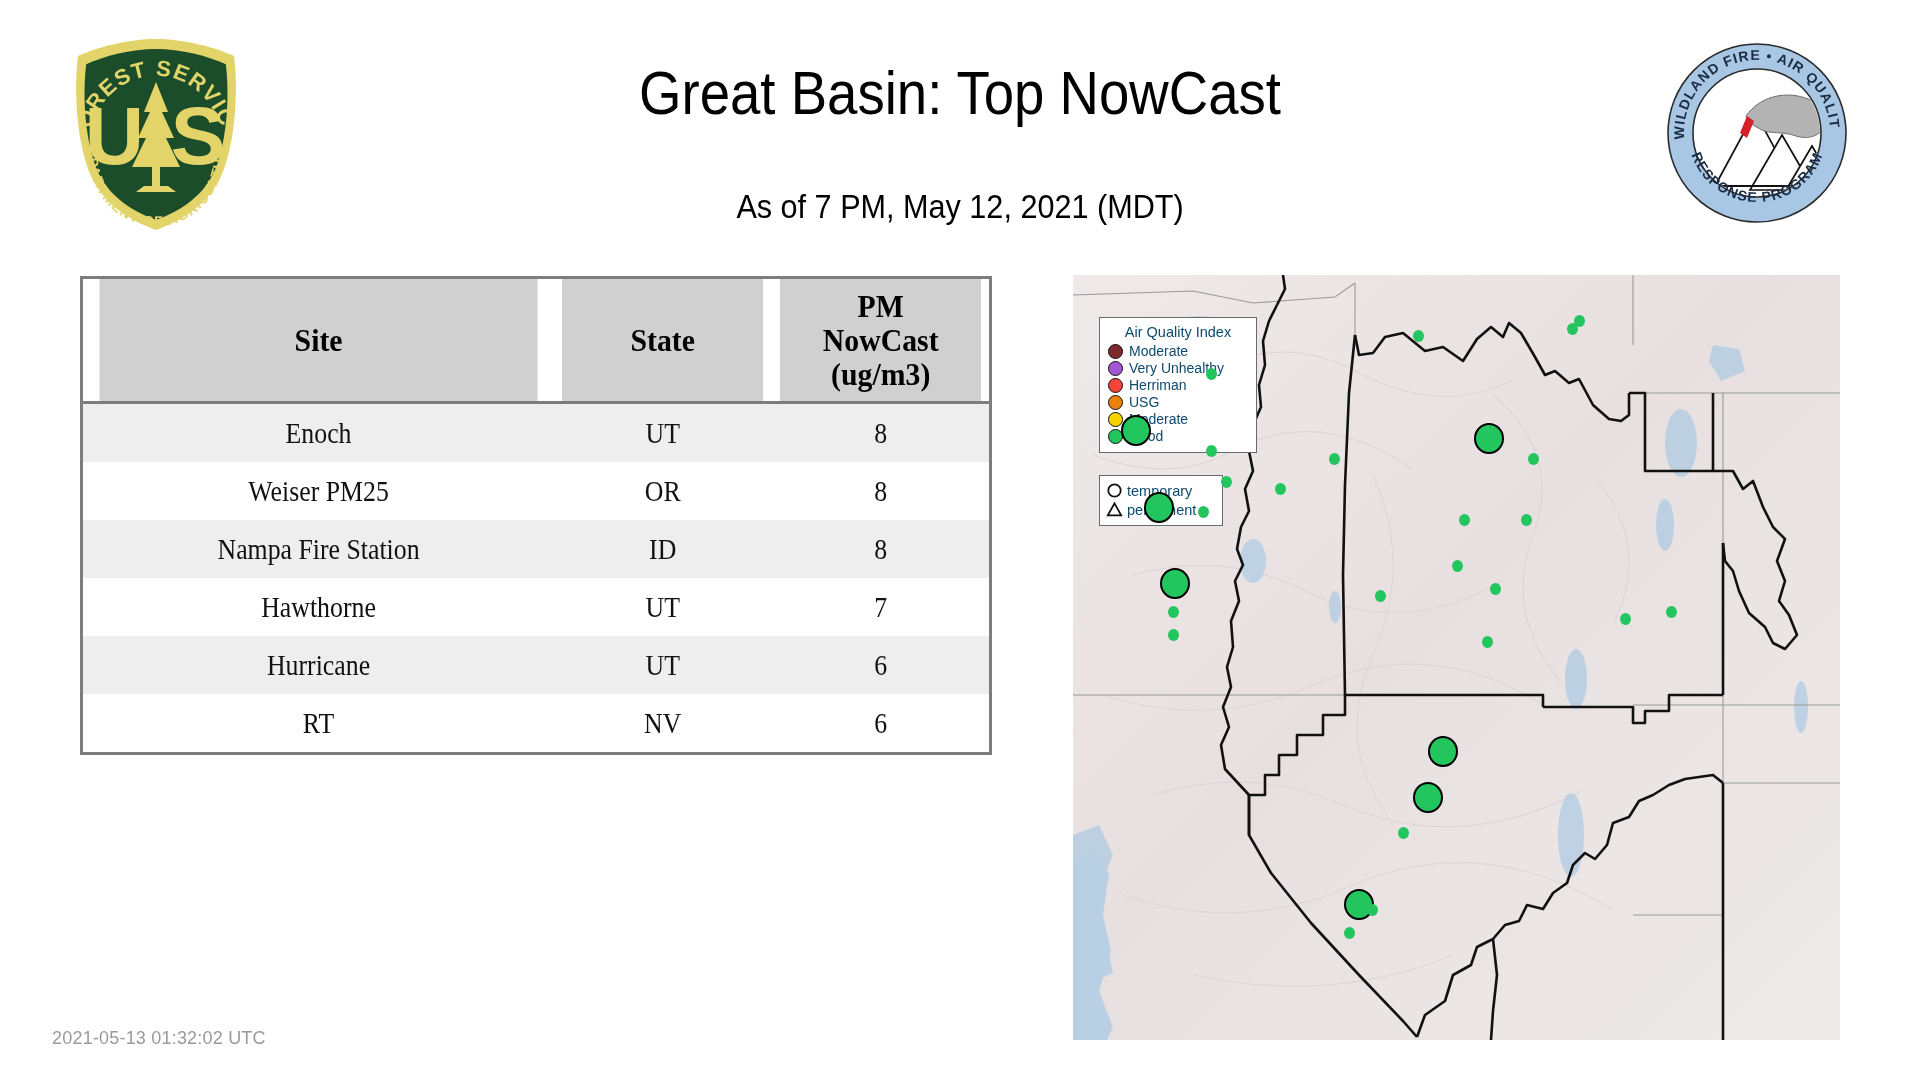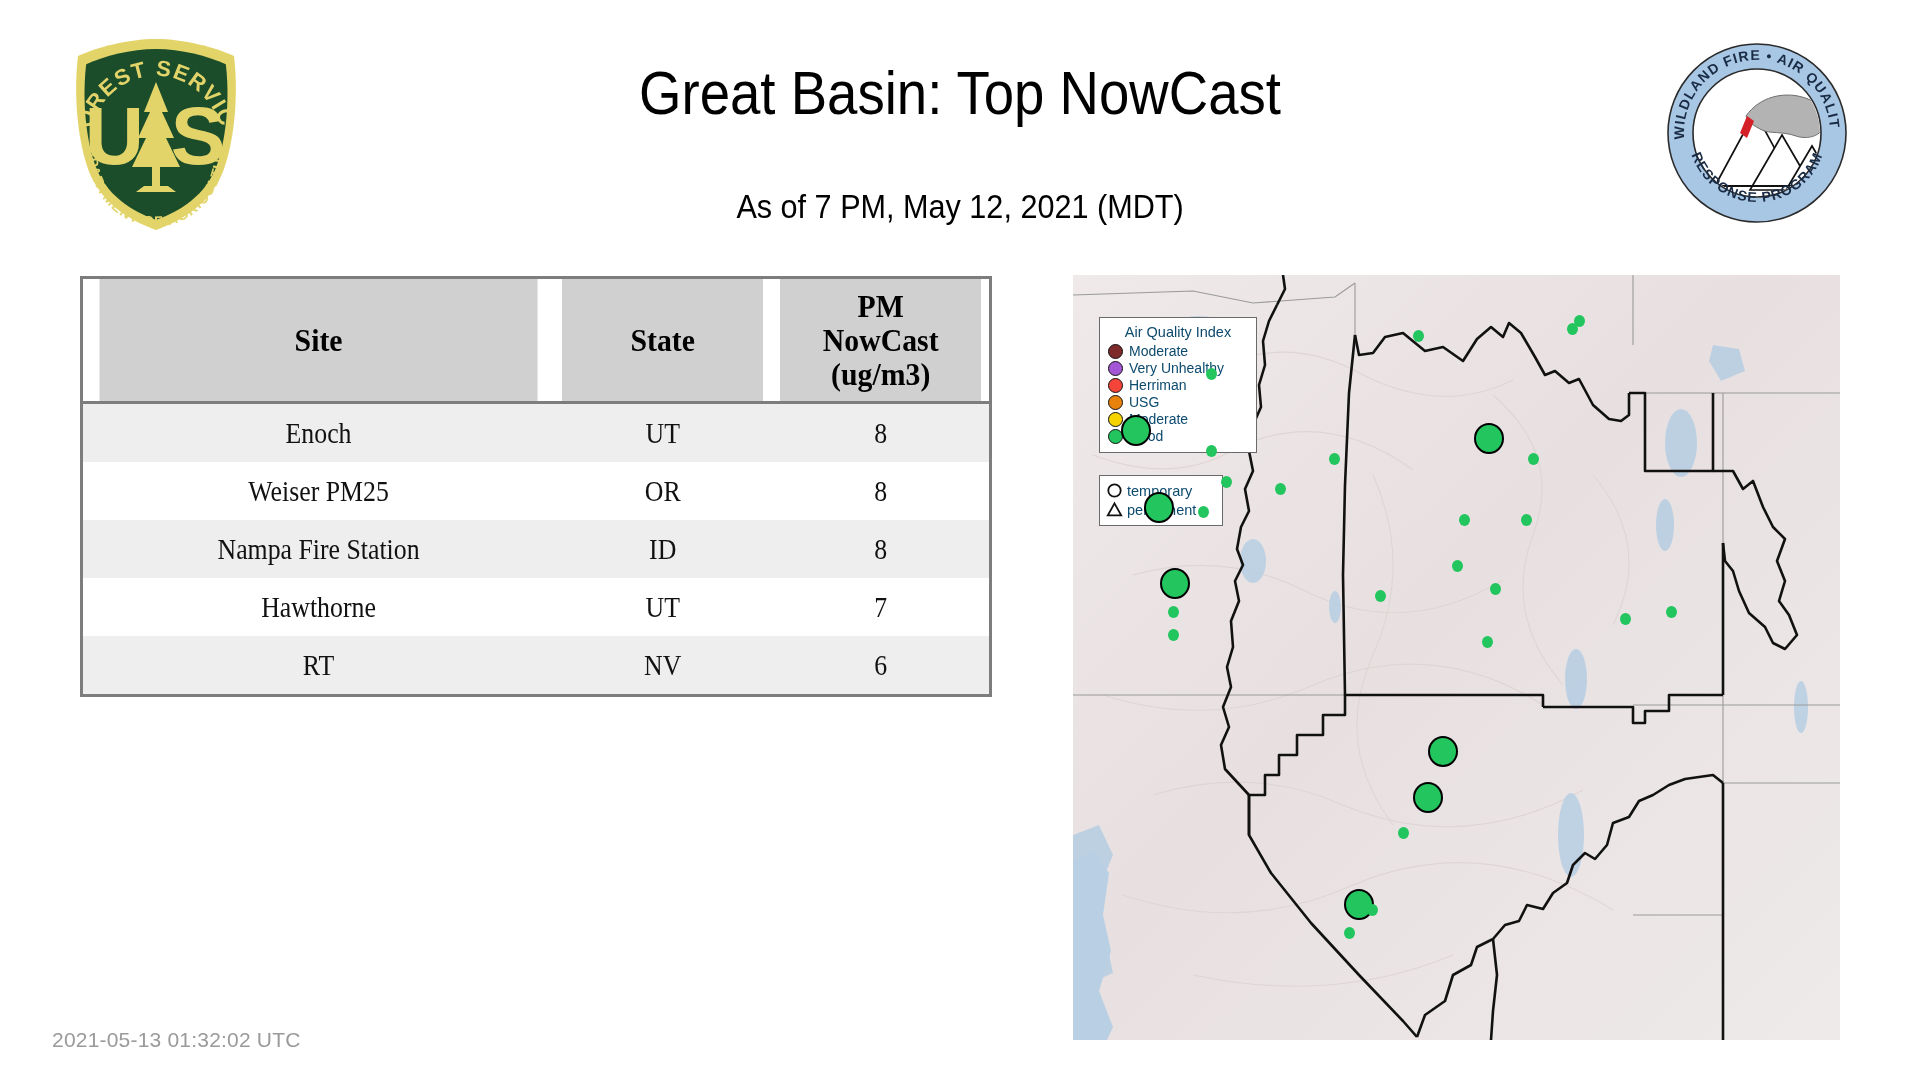--- a/index.html
+++ b/index.html
@@ -63,21 +63,21 @@
     margin-right:6px;flex:0 0 auto;
   }
   #aqi-legend .lb{font-size:14px;line-height:15px;white-space:nowrap;}
   #site-legend{left:26px;top:200px;width:108px;padding:5px 8px 6px 6px;}
   #site-legend .sl-row{display:flex;align-items:center;height:19px;}
   #site-legend .sl-lb{font-size:14.5px;line-height:16px;margin-left:4px;}
   .mk{position:absolute;border-radius:50%;background:#22c55e;}
   .mk.big{width:26px;height:27px;border:2.6px solid #000;margin-left:-13px;margin-top:-13px;}
   .mk.small{width:11px;height:12px;margin-left:-5px;margin-top:-6px;}
   #timestamp{
-    position:absolute;left:52px;top:1028px;font-size:21px;color:#9a9a9a;
+    position:absolute;left:52px;top:1028px;font-size:18px;color:#9a9a9a;
     font-family:"Liberation Sans",sans-serif;letter-spacing:0.2px;
   }
 </style>
 </head>
 <body>
 
 <div id="usfs-logo">
   <svg viewBox="0 0 200 200" width="200" height="200" aria-hidden="true">
     <defs>
       <path id="shieldPath" d="M100 5 C128 5 158 13 178 22 C182 55 180 100 168 135 C156 168 128 186 100 196 C72 186 44 168 32 135 C20 100 18 55 22 22 C42 13 72 5 100 5 Z"></path>
@@ -166,20 +166,25 @@
         </tr>
         <tr>
           <td>Nampa Fire Station</td>
           <td>ID</td>
           <td>8</td>
         </tr>
         <tr>
           <td>Hawthorne</td>
           <td>UT</td>
           <td>7</td>
+        </tr>
+        <tr>
+          <td>Hurricane</td>
+          <td>UT</td>
+          <td>6</td>
         </tr>
         <tr>
           <td>RT</td>
           <td>NV</td>
           <td>6</td>
         </tr>
       </tbody>
   </table>
 </div>
 

